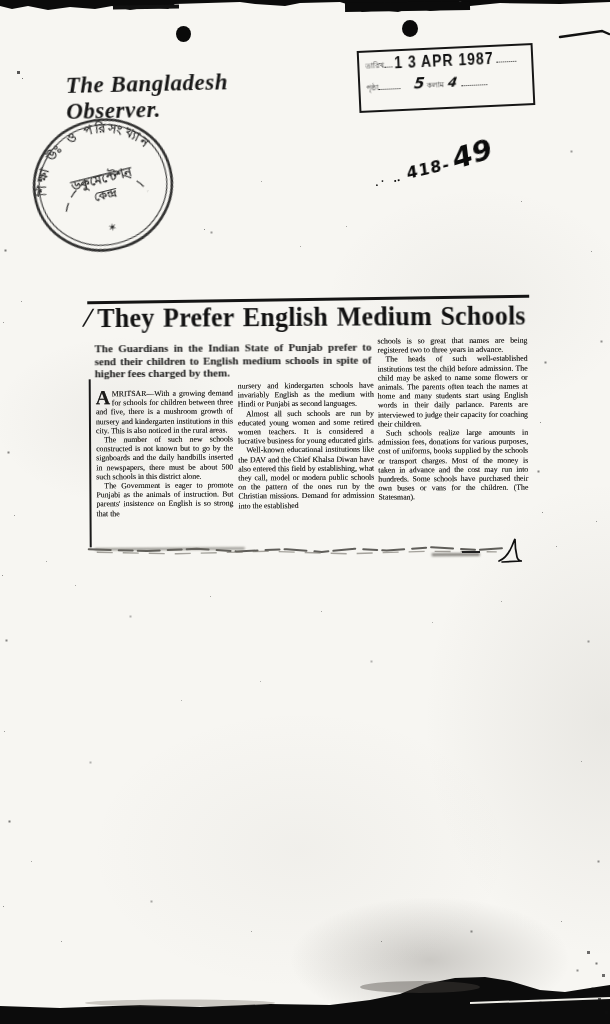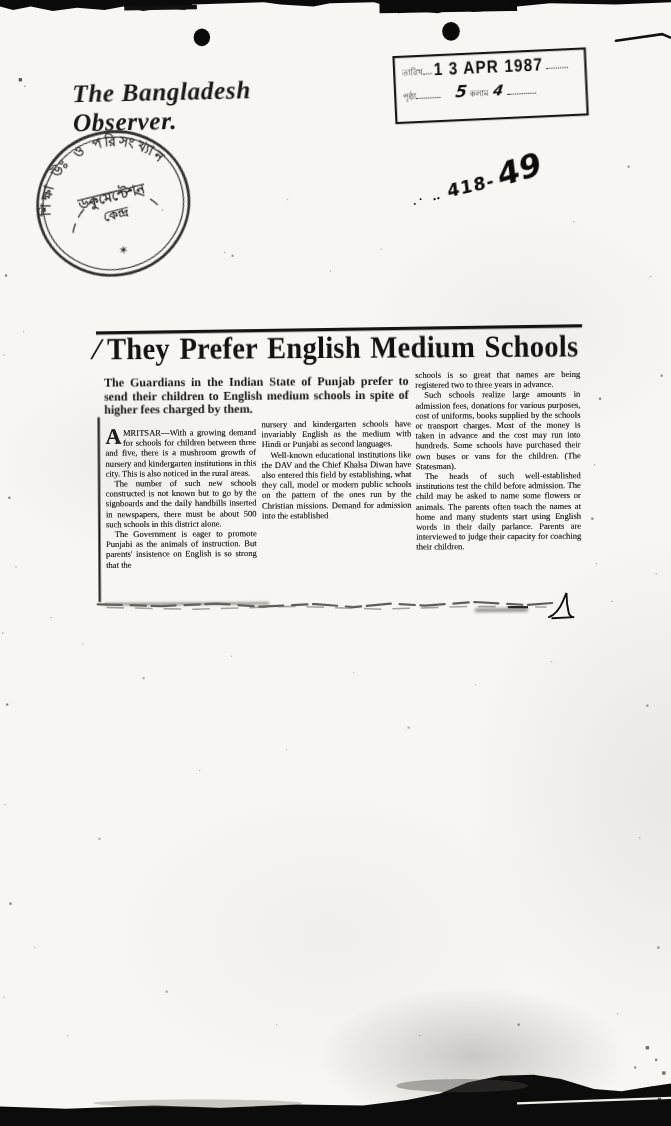--- a/index.html
+++ b/index.html
@@ -177,27 +177,28 @@
     <div class="abs left-rule"></div>
 
     <div class="abs bodycol col1">
       <p><span class="dropcap">A</span><span>MRITSAR—With a growing demand for schools for children between three and five, there is a mushroom growth of nursery and kindergarten institutions in this city. This is also noticed in the rural areas.</span></p>
       <p class="ind">The number of such new schools constructed is not known but to go by the signboards and the daily handbills inserted in newspapers, there must be about 500 such schools in this district alone.</p>
       <p class="ind">The Government is eager to promote Punjabi as the animals of instruction. But parents' insistence on English is so strong that the</p>
     </div>
 
     <div class="abs bodycol col2">
       <p>nursery and kindergarten schools have invariably English as the medium with Hindi or Punjabi as second languages.</p>
+      <p class="ind">Almost all such schools are run by educated young women and some retired women teachers. It is considered a lucrative business for young educated girls.</p>
       <p class="ind">Well-known educational institutions like the DAV and the Chief Khalsa Diwan have also entered this field by establishing, what they call, model or modern public schools on the pattern of the ones run by the Christian missions. Demand for admission into the established</p>
     </div>
 
     <div class="abs bodycol col3">
       <p>schools is so great that names are being registered two to three years in advance.</p>
+      <p class="ind">The heads of such well-established institutions test the child before admission. The child may be asked to name some flowers or animals. The parents often teach the names at home and many students start using English words in their daily parlance. Parents are interviewed to judge their capacity for coaching their children.</p>
       <p class="ind">Such schools realize large amounts in admission fees, donations for various purposes, cost of uniforms, books supplied by the schools or transport charges. Most of the money is taken in advance and the cost may run into hundreds. Some schools have purchased their own buses or vans for the children. (The Statesman).</p>
-      <p class="ind">The heads of such well-established institutions test the child before admission. The child may be asked to name some flowers or animals. The parents often teach the names at home and many students start using English words in their daily parlance. Parents are interviewed to judge their capacity for coaching their children.</p>
     </div>
 
     <svg class="abs rough-edge" width="446" height="14" viewBox="0 0 446 14">
       <path d="M2,6 L60,8 L110,6 L150,9 L200,7 L235,10 L268,7 L300,9 L345,6 L392,9 L420,7" stroke="#3a3833" stroke-width="2" fill="none" stroke-linecap="round" stroke-dasharray="22 8 14 5" opacity=".8"></path>
       <path d="M10,9 L90,11 L180,9 L260,12 L340,10 L410,11" stroke="#6e6a62" stroke-width="1.4" fill="none" stroke-dasharray="16 10" opacity=".6"></path>
     </svg>
     <div class="abs smudge1"></div>
     <div class="abs smudge2"></div>
   </div>
 

